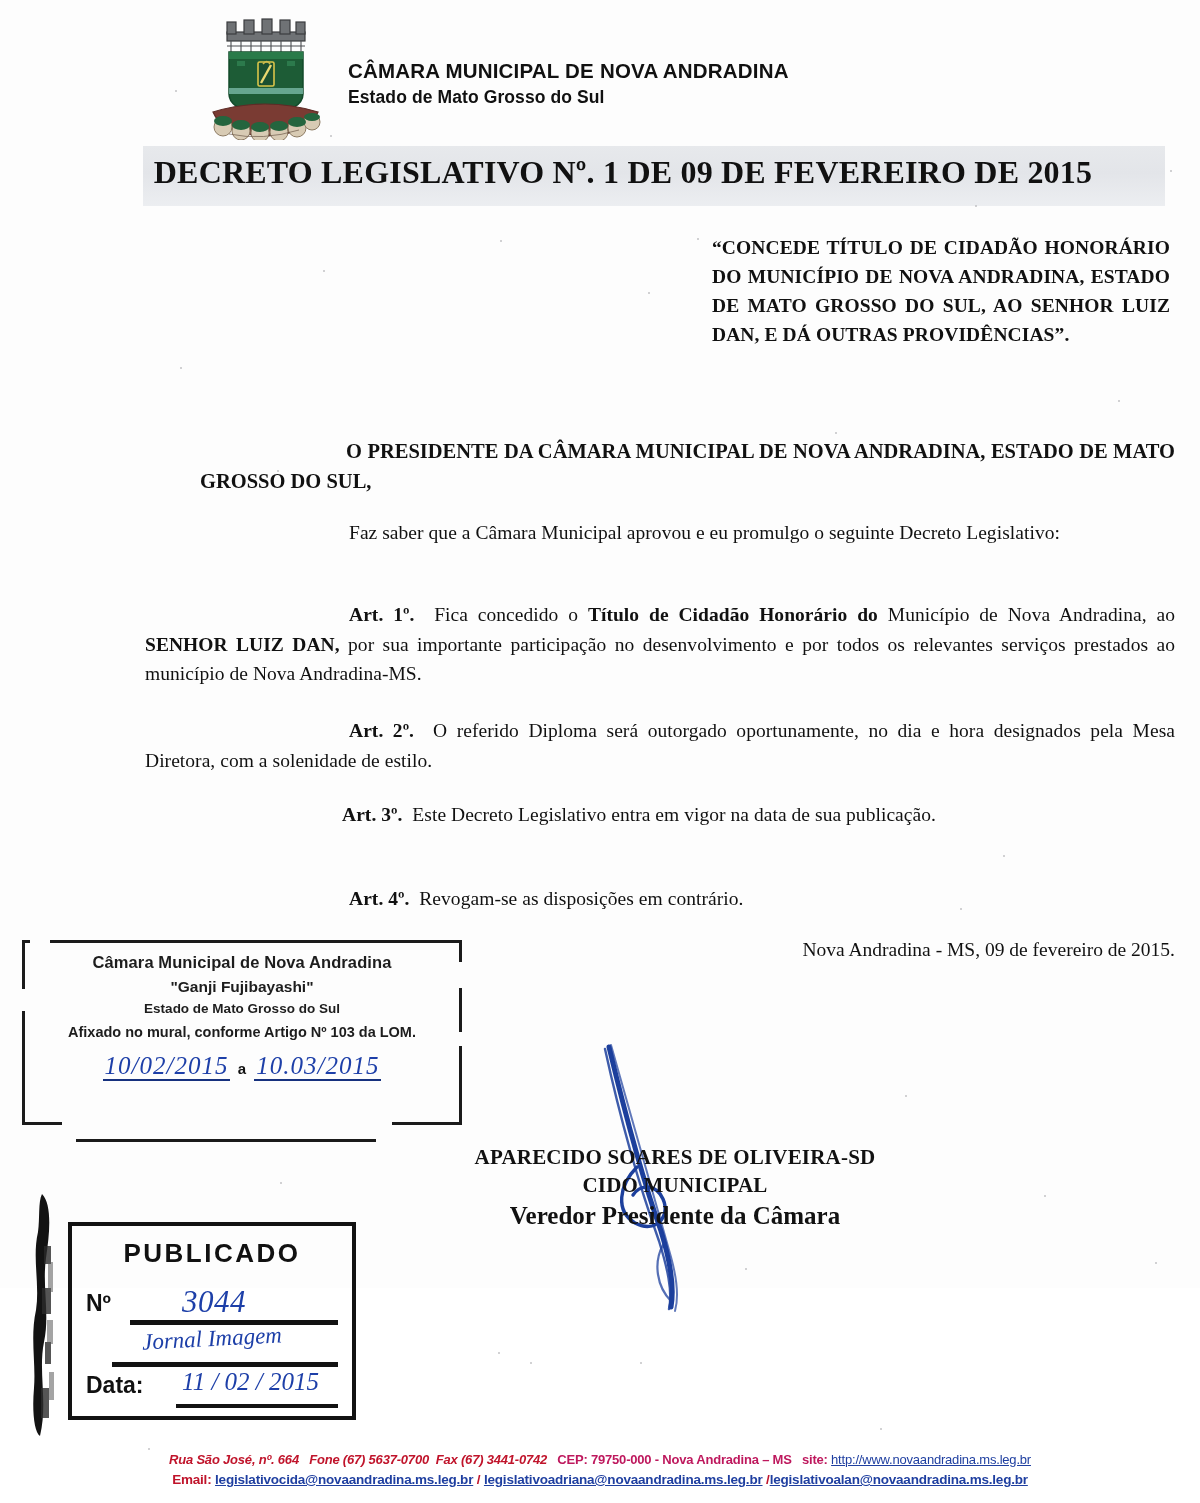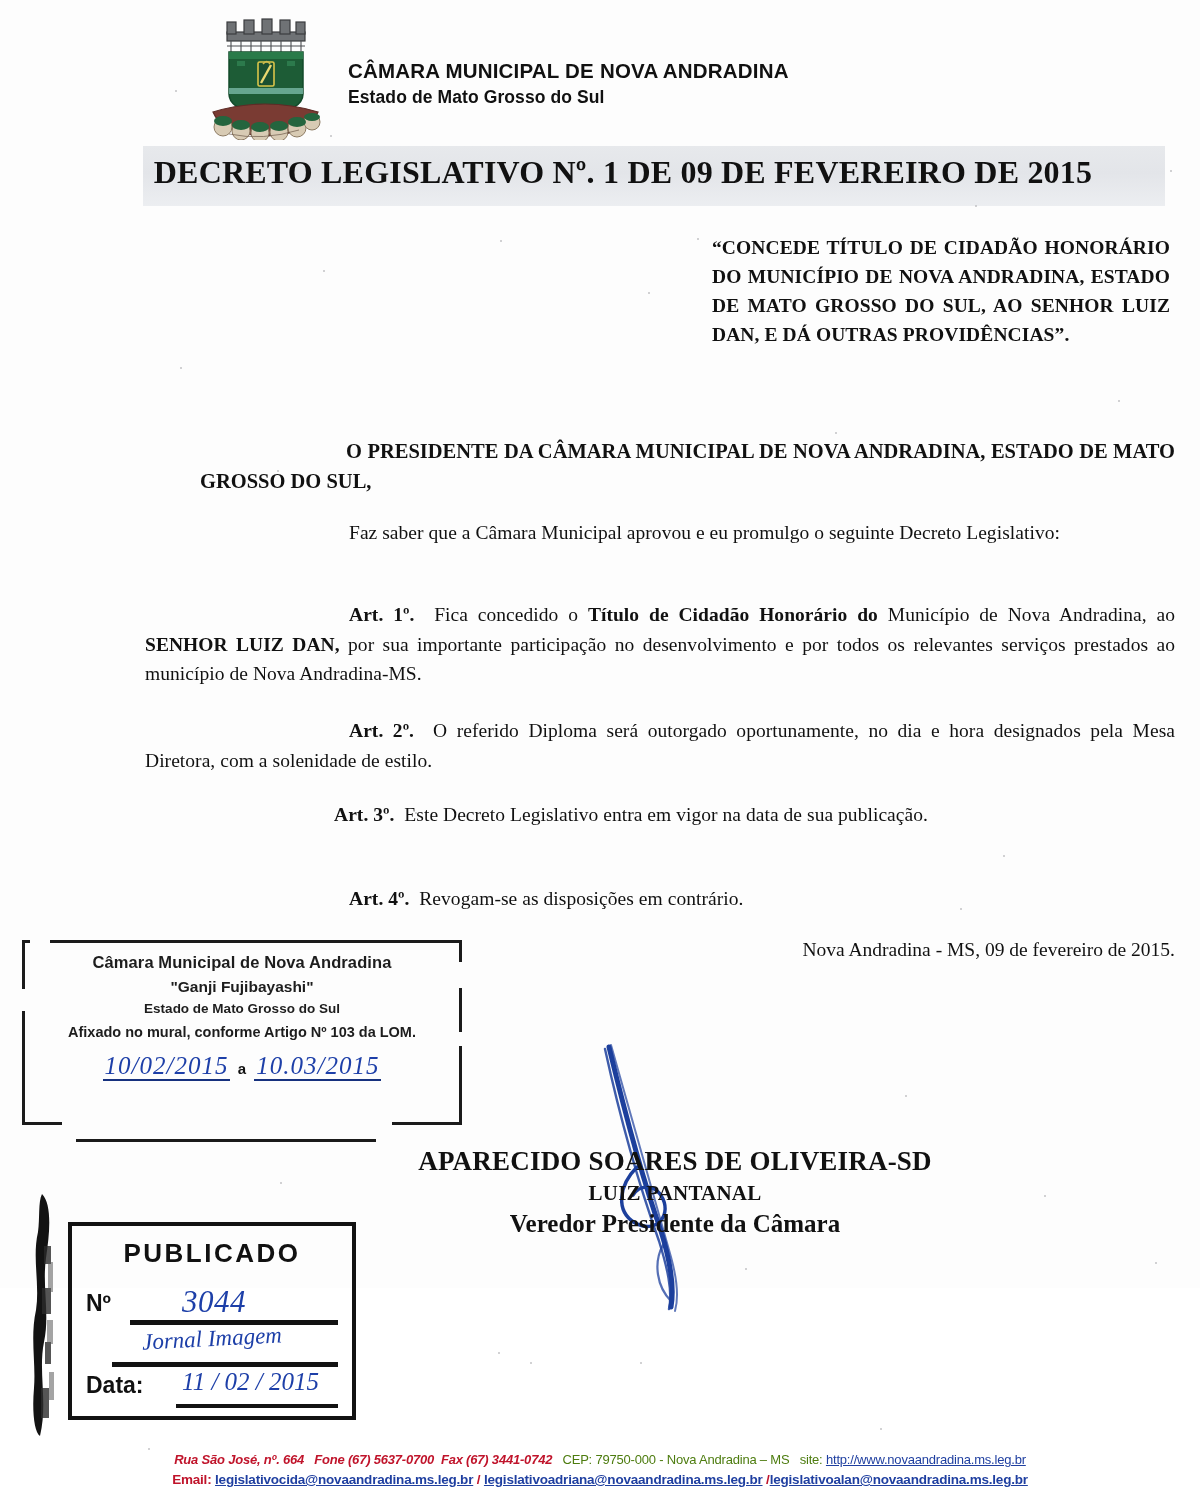--- a/index.html
+++ b/index.html
@@ -71,36 +71,36 @@
     font-size:19.5px;
     line-height:1.52;
     text-align:justify;
     text-indent:204px;
     letter-spacing:.05px;
   }
   .para b{font-weight:bold;}
   .p-faz{left:145px;top:518px;width:1030px;}
   .p-art1{left:145px;top:600px;width:1030px;}
   .p-art2{left:145px;top:716px;width:1030px;}
-  .p-art3{left:130px;top:800px;width:1030px;text-indent:204px;}
+  .p-art3{left:138px;top:800px;width:1030px;text-indent:204px;}
   .p-art4{left:145px;top:884px;width:1030px;text-indent:204px;}
 
   .local-data{
     position:absolute;left:560px;top:939px;width:615px;
     text-align:right;font-size:19.5px;
   }
 
   
   .sig-block{
     position:absolute;left:330px;top:1144px;width:690px;
     text-align:center;
     font-weight:bold;
     line-height:1.32;
   }
-  .sig-name{font-size:27px;letter-spacing:.2px;}
+  .sig-name{font-size:21px;letter-spacing:.2px;}
   .sig-alias{font-size:21px;letter-spacing:.2px;}
   .sig-role{font-size:25px;}
   .sig-scribble{
     position:absolute;left:575px;top:1035px;
     width:170px;height:290px;pointer-events:none;
   }
 
   
   .stamp-afix{
     position:absolute;left:22px;top:940px;
@@ -191,21 +191,21 @@
   .footer{
     position:absolute;left:0;top:1452px;width:1200px;
     text-align:center;
     font-family:"Liberation Sans", sans-serif;
   }
   .f-line1{
     font-size:13px;font-weight:bold;font-style:italic;
     color:#c0142b;letter-spacing:-.2px;
     white-space:nowrap;
   }
-  .f-line1 .muted{color:#4d7c0f;font-style:normal;font-weight:normal;}
+  .f-line1 .muted{color:#be185d;font-style:normal;font-weight:bold;}
   .f-line1 .lnk{color:#1f3fa0;text-decoration:underline;font-style:normal;font-weight:normal;}
   .f-line2{
     margin-top:5px;
     font-size:13.5px;font-weight:bold;
     color:#c0142b;letter-spacing:-.2px;
     white-space:nowrap;
   }
   .f-line2 .mail{color:#1f3fa0;text-decoration:underline;}
   .f-line2 .slash{color:#c0142b;text-decoration:none;}
 </style>
@@ -319,21 +319,21 @@
         <path d="M30 14 C44 78 64 150 84 206 C92 232 98 256 94 274" stroke-width="2.4" opacity=".85"></path>
         <path d="M36 10 C58 86 78 160 96 222 C102 244 104 262 100 276" stroke-width="2" opacity=".7"></path>
         <path d="M62 132 C44 150 40 176 60 188 C80 199 96 182 88 164 C82 150 66 148 58 160" stroke-width="3.4"></path>
         <path d="M88 210 C78 228 82 252 96 266" stroke-width="2.2" opacity=".75"></path>
       </g>
     </svg>
   </div>
 
   <div class="sig-block">
     <div class="sig-name">APARECIDO SOARES DE OLIVEIRA-SD</div>
-    <div class="sig-alias">LUIZ PANTANAL</div>
+    <div class="sig-alias">CIDO MUNICIPAL</div>
     <div class="sig-role">Veredor Presidente da Câmara</div>
   </div>
 
   <div class="pub-smudge">
     <svg viewBox="0 0 40 250" width="40" height="250" aria-hidden="true">
       <path d="M14 2 C24 12 22 40 18 66 C14 94 22 122 16 150 C10 180 20 210 12 244
                C6 240 4 218 6 196 C8 170 2 146 8 118 C12 92 4 66 10 40 C12 26 10 10 14 2 Z" fill="#131313"></path>
       <g fill="#2b2b2b" opacity=".8">
         <rect x="16" y="54" width="7" height="18"></rect>
         <rect x="14" y="96" width="9" height="26"></rect>

